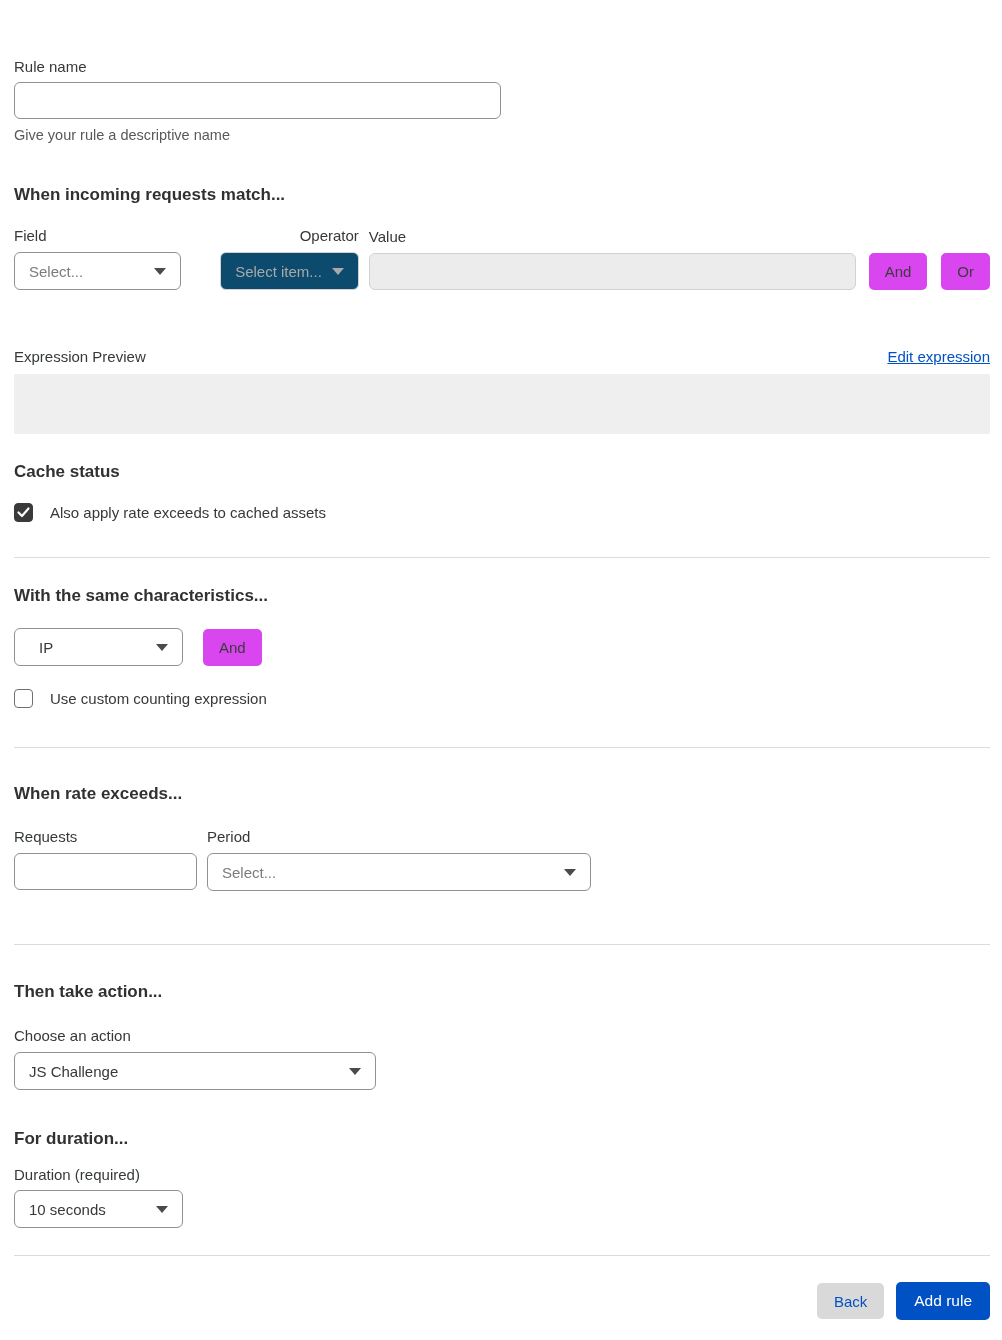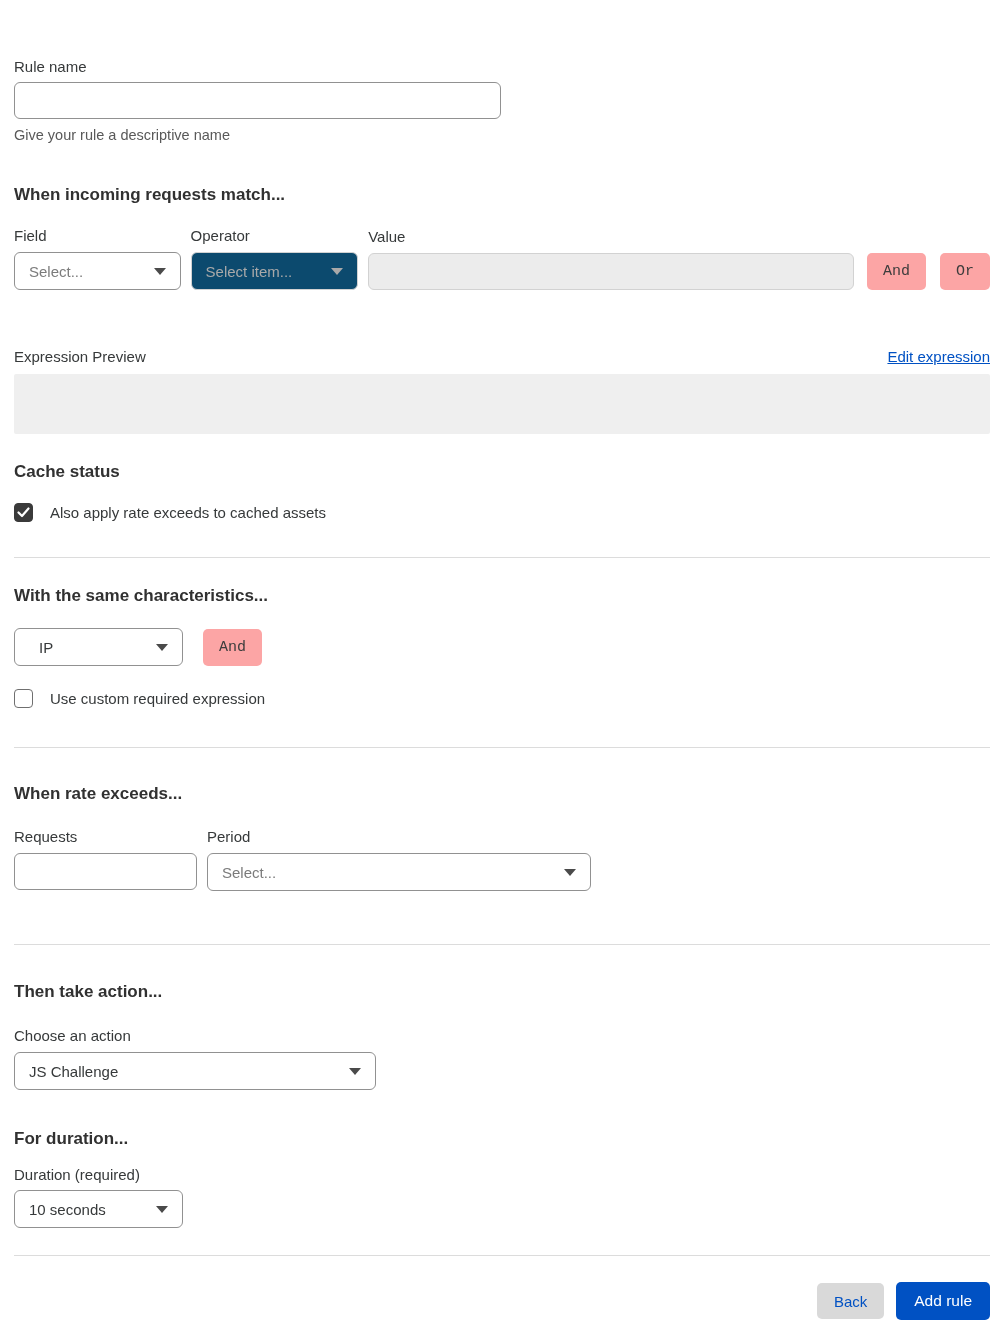--- a/index.html
+++ b/index.html
@@ -87,25 +87,24 @@
     font-family: inherit;
     font-size: 15px;
     border: none;
     border-radius: 5px;
     cursor: pointer;
     display: inline-flex;
     align-items: center;
     justify-content: center;
   }
   .btn-gray {
-    background: #fca5a5;
+    background: #d946ef;
     color: #3c3c3c;
     height: 37px;
     padding: 0 16px;
-    font-family: Liberation Mono, monospace;
   }
   .btn-back {
     background: #d9d9d9;
     color: #0051c3;
     height: 36px;
     padding: 0 17px;
   }
   .btn-primary {
     background: #0051c3;
     color: #ffffff;
@@ -145,21 +144,21 @@
     font-size: 15px;
     text-decoration: underline;
     cursor: pointer;
   }
 
   
   .match-row { display: flex; align-items: flex-end; margin-top: 22px; }
   .col { display: flex; flex-direction: column; }
   .col .field-label { margin-bottom: 8px; }
   .col-field { width: 167px; margin-right: 10px; }
-  .col-operator { width: 168px; margin-right: 10px; }
+  .col-operator { width: 168px; margin-right: 10px; align-items: flex-end; }
   .col-value { width: 487px; margin-right: 13px; }
   .col-and { margin-right: 14px; }
 
   .preview-header {
     display: flex;
     justify-content: space-between;
     align-items: center;
     margin-top: 58px;
   }
   .preview-box {
@@ -258,21 +257,21 @@
   <h2 class="section-heading" style="margin-top: 28px;">With the same characteristics...</h2>
   <div class="characteristics-row">
     <div class="select">
       <span>IP</span>
       <span class="caret"></span>
     </div>
     <button class="btn btn-gray">And</button>
   </div>
   <div class="checkbox-row" style="margin-top: 23px;">
     <span class="checkbox unchecked"></span>
-    <span class="checkbox-label">Use custom required expression</span>
+    <span class="checkbox-label">Use custom counting expression</span>
   </div>
 
   <hr class="divider" style="margin-top: 39px;">
 
   <h2 class="section-heading" style="margin-top: 36px;">When rate exceeds...</h2>
   <div class="rate-row">
     <div class="col rate-col-requests">
       <span class="field-label" style="margin-bottom: 8px;">Requests</span>
       <input class="text-input" type="text" value="" style="">
     </div>

